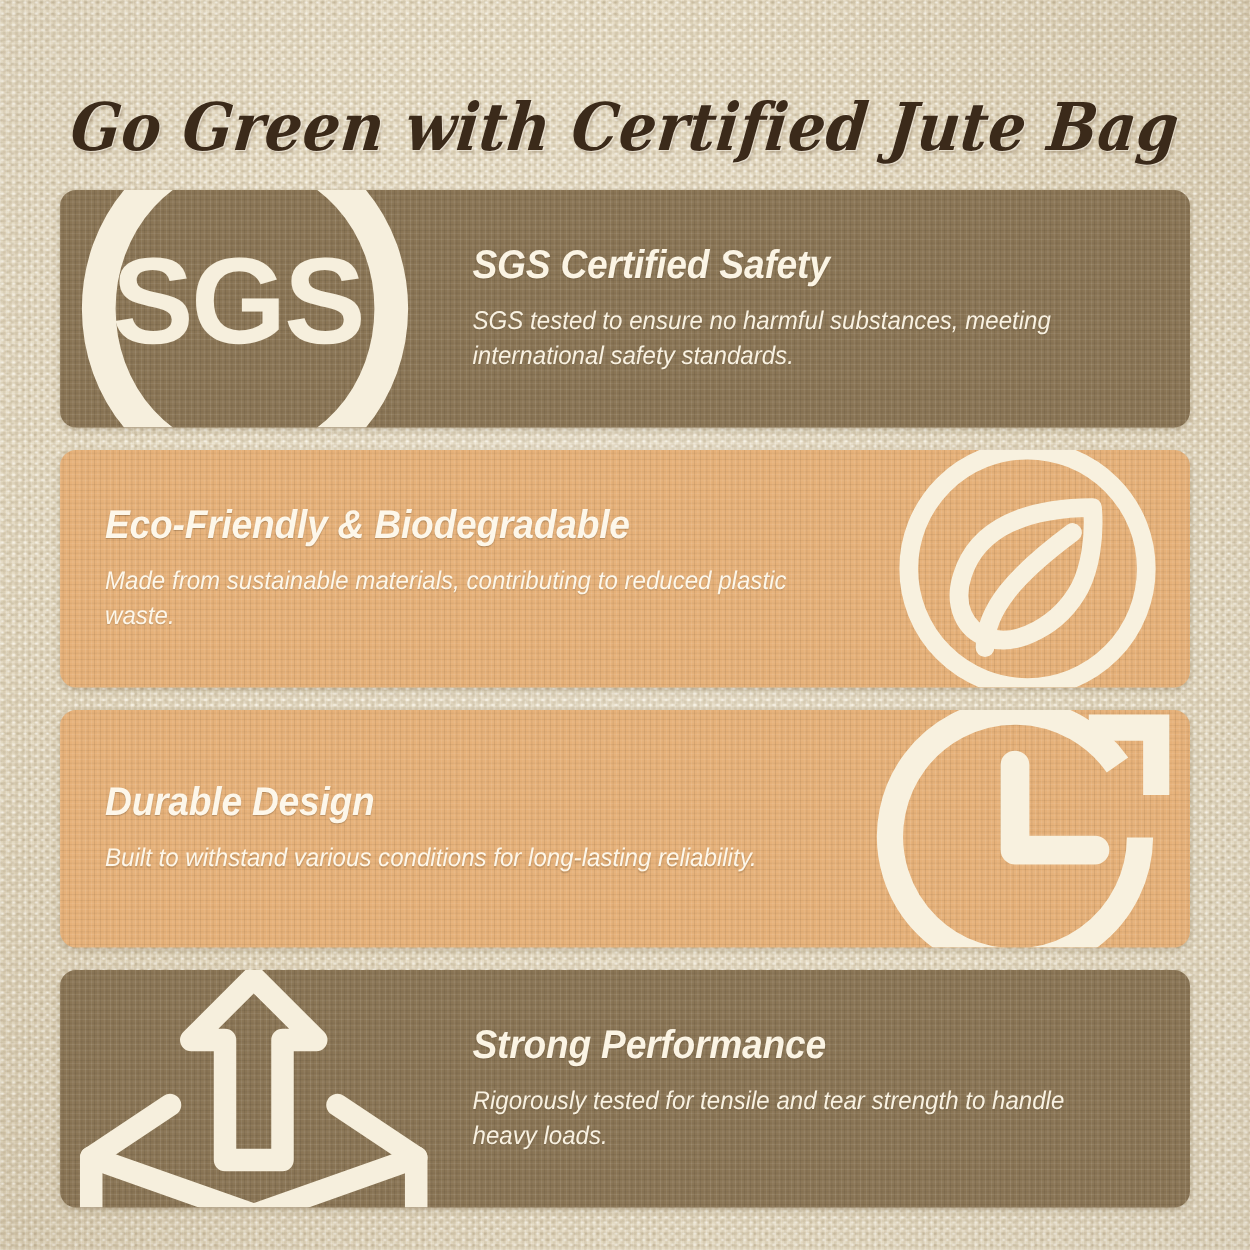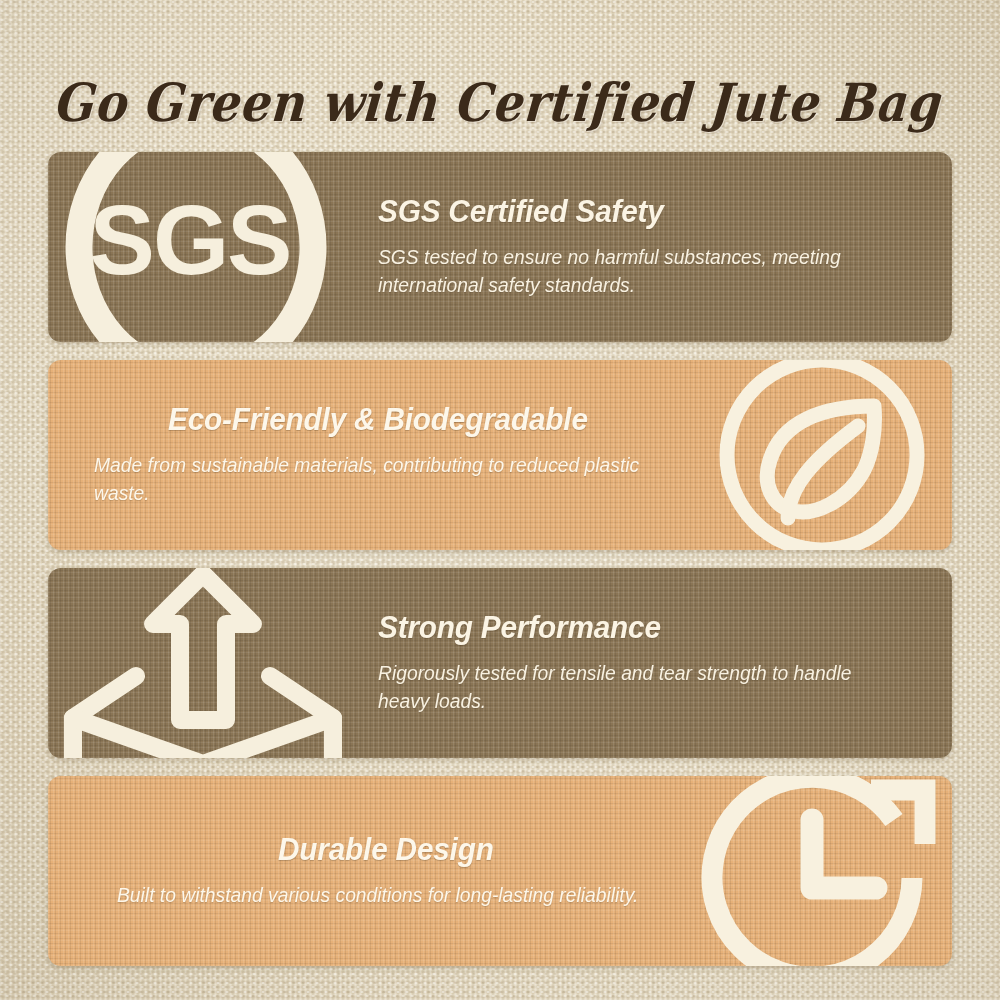--- a/index.html
+++ b/index.html
@@ -140,21 +140,21 @@
     top: 0;
     height: 190px;
     display: flex;
     flex-direction: column;
     justify-content: center;
     z-index: 2;
     box-sizing: border-box;
     font-style: italic;
   }
   .card-text.text-right { left: 330px; width: 560px; }
-  .card-text.text-left  { left: 36px;  width: 620px; align-items: center; }
+  .card-text.text-left  { left: 36px;  width: 620px; }
 
   .card-title {
     font-family: "Liberation Sans", sans-serif;
     font-weight: 700;
     font-size: 32px;
     line-height: 1.05;
     color: #fbf4e4;
     letter-spacing: -0.2px;
     margin: 0 0 14px 0;
     transform: scaleX(0.93);
@@ -219,53 +219,53 @@
           <path d="M 116 158 C 116 128 140 100 186 66" fill="none" stroke="#f8f1df" stroke-width="15" stroke-linecap="round"></path>
         </svg>
       </div>
 
       <div class="card-text text-left">
         <h2 class="card-title">Eco-Friendly &amp; Biodegradable</h2>
         <p class="card-desc">Made from sustainable materials, contributing to reduced plastic waste.</p>
       </div>
     </div>
 
+    <div class="card light">
+      <div class="weave"></div>
+
+      <div class="icon-layer right">
+        <svg width="280" height="190" viewBox="0 0 280 190">
+
+          <path d="M 222 44 A 100 100 0 1 0 240 102" fill="none" stroke="#f8f1df" stroke-width="21" stroke-linecap="butt"></path>
+
+          <path d="M 199 14 L 253 14 L 253 68" fill="none" stroke="#f8f1df" stroke-width="21" stroke-linejoin="miter" stroke-linecap="butt"></path>
+
+          <path d="M 140 44 L 140 112 L 204 112" fill="none" stroke="#f8f1df" stroke-width="23" stroke-linejoin="round" stroke-linecap="round"></path>
+        </svg>
+      </div>
+
+      <div class="card-text text-left">
+        <h2 class="card-title">Durable Design</h2>
+        <p class="card-desc">Built to withstand various conditions for long-lasting reliability.</p>
+      </div>
+    </div>
+
     <div class="card dark">
       <div class="weave"></div>
 
       <div class="icon-layer left">
         <svg width="310" height="190" viewBox="0 0 310 190">
 
           <path d="M 132 56 L 132 152 L 178 152 L 178 56 L 205 56 L 155 6 L 105 56 Z" fill="none" stroke="#f6efdd" stroke-width="18" stroke-linejoin="round"></path>
 
           <path d="M 88 108 L 25 150 L 25 226 L 155 272 L 285 226 L 285 150 L 222 108" fill="none" stroke="#f6efdd" stroke-width="18" stroke-linejoin="round" stroke-linecap="round"></path>
           <path d="M 25 150 L 155 196 L 285 150" fill="none" stroke="#f6efdd" stroke-width="18" stroke-linejoin="round" stroke-linecap="round"></path>
         </svg>
       </div>
 
       <div class="card-text text-right">
         <h2 class="card-title">Strong Performance</h2>
         <p class="card-desc">Rigorously tested for tensile and tear strength to handle heavy loads.</p>
       </div>
     </div>
 
-    <div class="card light">
-      <div class="weave"></div>
-
-      <div class="icon-layer right">
-        <svg width="280" height="190" viewBox="0 0 280 190">
-
-          <path d="M 222 44 A 100 100 0 1 0 240 102" fill="none" stroke="#f8f1df" stroke-width="21" stroke-linecap="butt"></path>
-
-          <path d="M 199 14 L 253 14 L 253 68" fill="none" stroke="#f8f1df" stroke-width="21" stroke-linejoin="miter" stroke-linecap="butt"></path>
-
-          <path d="M 140 44 L 140 112 L 204 112" fill="none" stroke="#f8f1df" stroke-width="23" stroke-linejoin="round" stroke-linecap="round"></path>
-        </svg>
-      </div>
-
-      <div class="card-text text-left">
-        <h2 class="card-title">Durable Design</h2>
-        <p class="card-desc">Built to withstand various conditions for long-lasting reliability.</p>
-      </div>
-    </div>
-
   </div>
 </div>
 
 </body></html>

